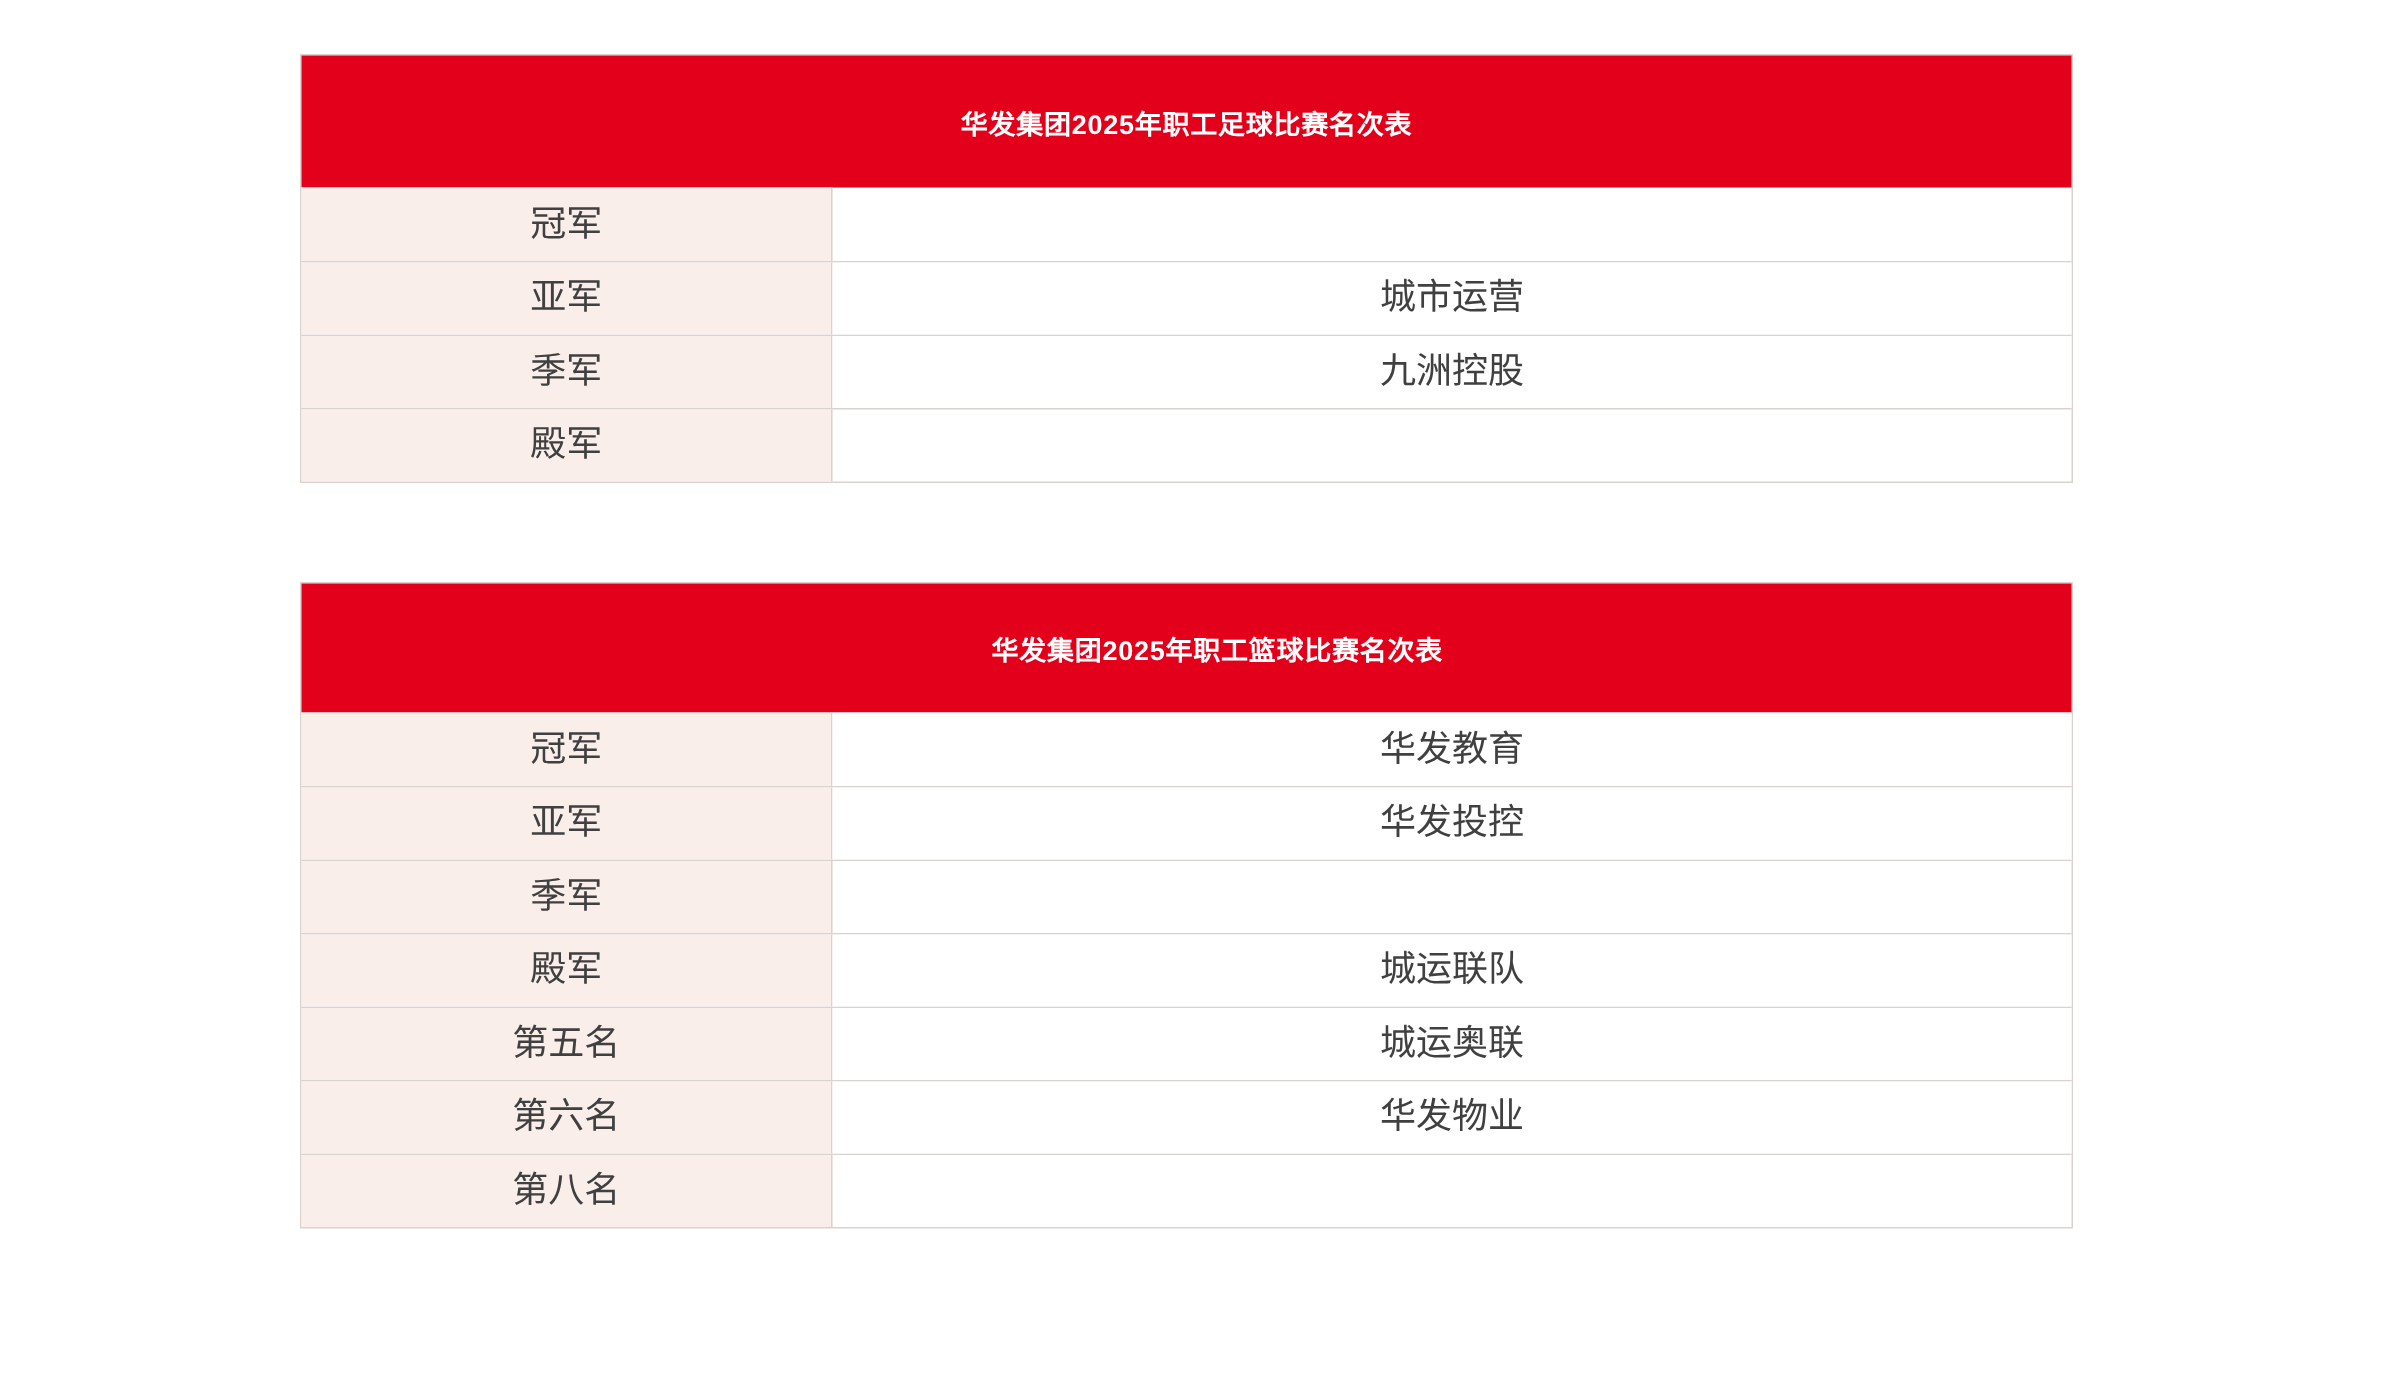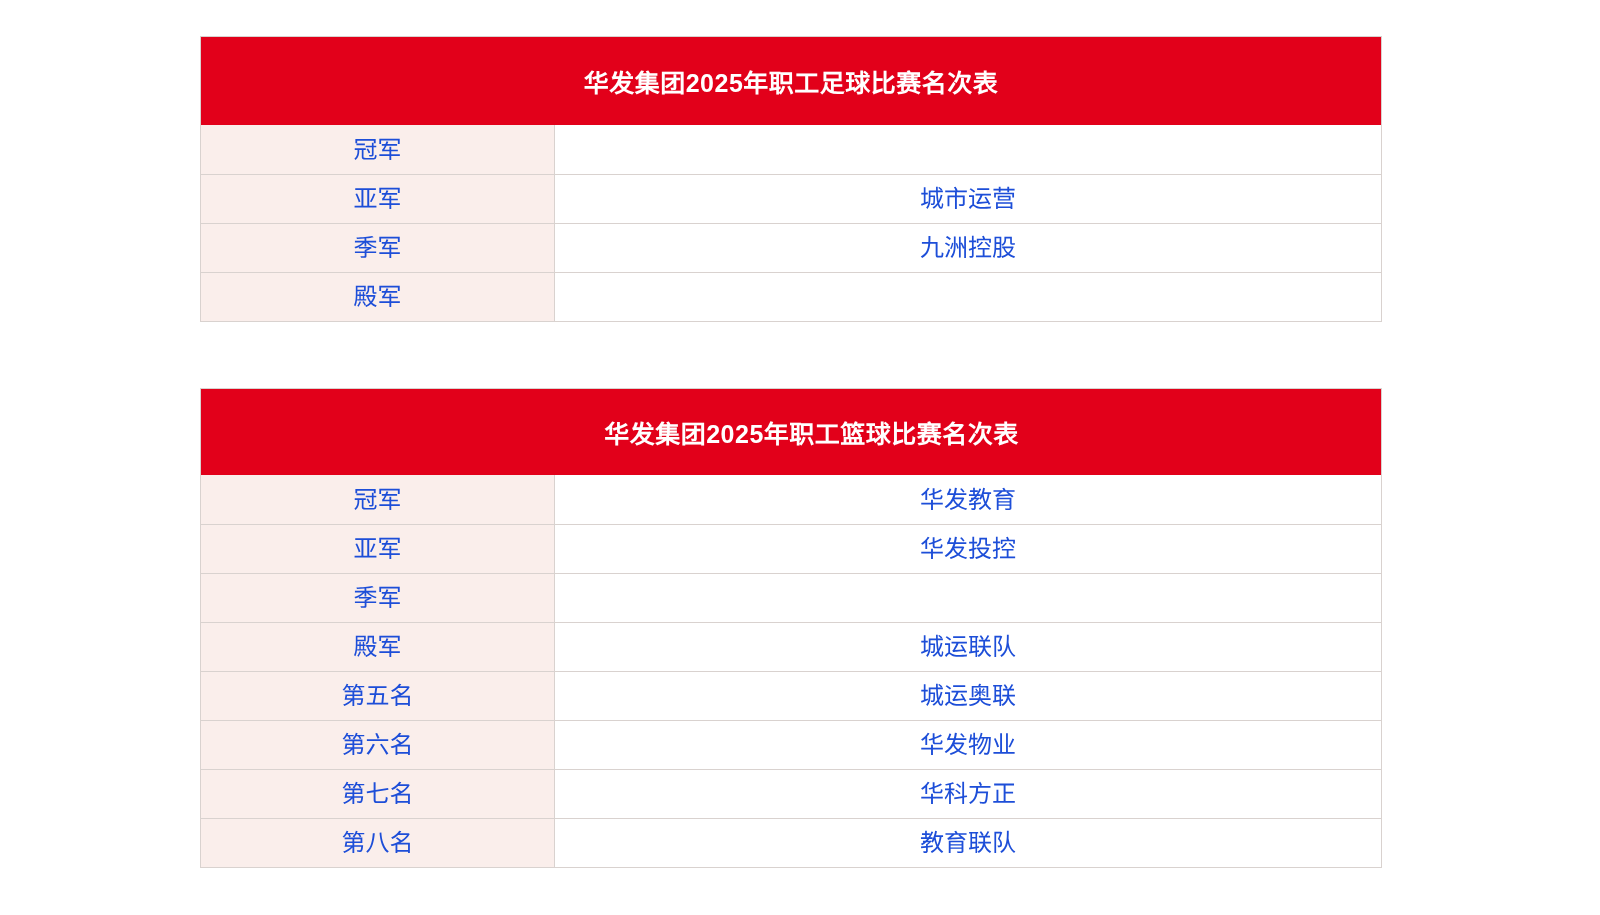--- a/index.html
+++ b/index.html
@@ -28,21 +28,21 @@
     box-sizing: border-box;
     background: #ffffff;
   }
   #table-football { top: 36px; }
   #table-basketball { top: 388px; }
 
   .table-title {
     background: #e2001a;
     color: #ffffff;
     font-weight: bold;
-    font-size: 25px;
+    font-size: 18px;
     letter-spacing: 0.5px;
     text-align: center;
     box-sizing: border-box;
     display: flex;
     align-items: center;
     justify-content: center;
   }
   #table-football .table-title { height: 88px; }
   #table-basketball .table-title { height: 86px; padding-left: 41px; }
 
@@ -55,21 +55,21 @@
   .row + .row {
     border-top: 1px solid #d9d2cf;
   }
   .cell {
     display: flex;
     align-items: center;
     justify-content: center;
     box-sizing: border-box;
     font-size: 24px;
     line-height: 1;
-    color: #1d4ed8;
+    color: #404040;
   }
   .cell-rank {
     width: 354px;
     background: #faeeeb;
     border-right: 1px solid #d9d2cf;
   }
   .cell-team {
     flex: 1;
     background: #ffffff;
   }
@@ -118,22 +118,17 @@
     </div>
     <div class="row">
       <div class="cell cell-rank">第五名</div>
       <div class="cell cell-team">城运奥联</div>
     </div>
     <div class="row">
       <div class="cell cell-rank">第六名</div>
       <div class="cell cell-team">华发物业</div>
     </div>
     <div class="row">
-      <div class="cell cell-rank">第七名</div>
-      <div class="cell cell-team">华科方正</div>
-    </div>
-    <div class="row">
       <div class="cell cell-rank">第八名</div>
-      <div class="cell cell-team">教育联队</div>
     </div>
   </section>
 
 </div>
 
 </body></html>

